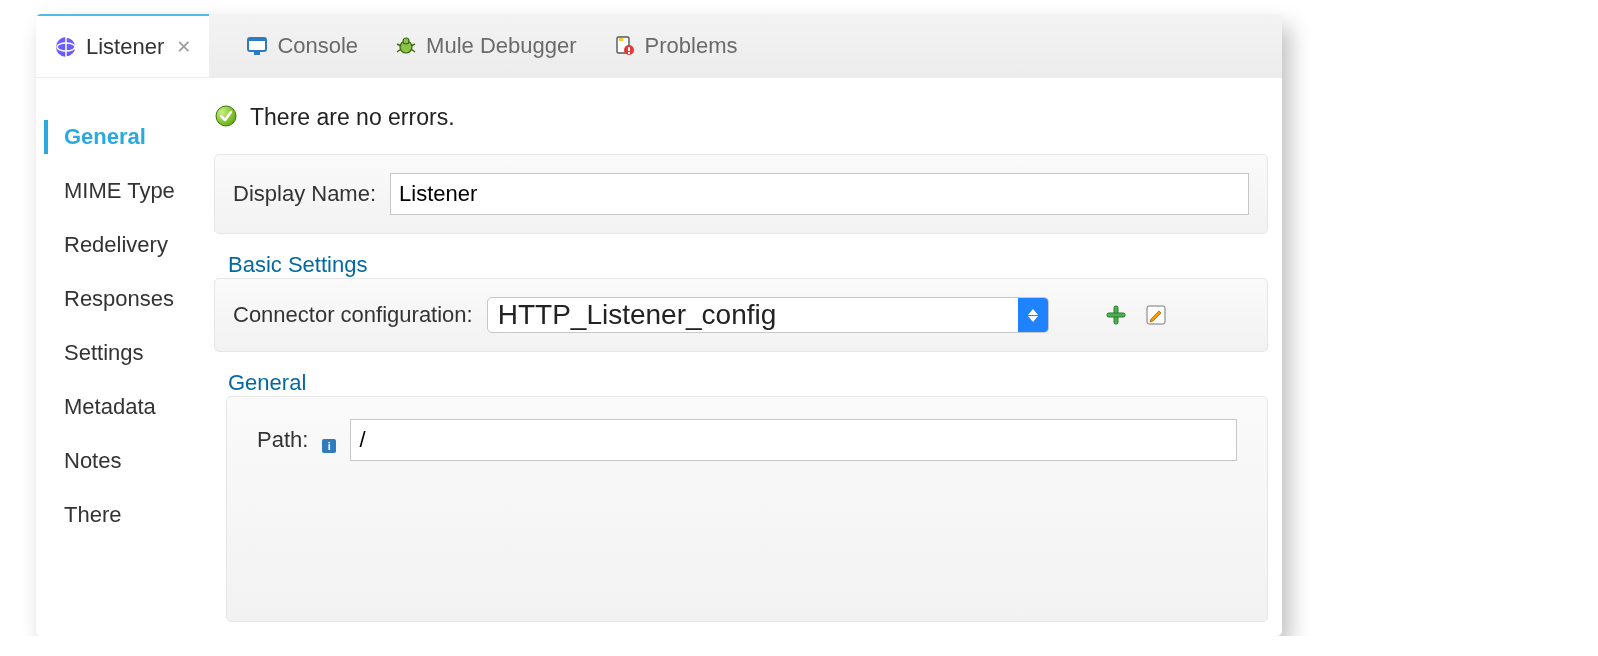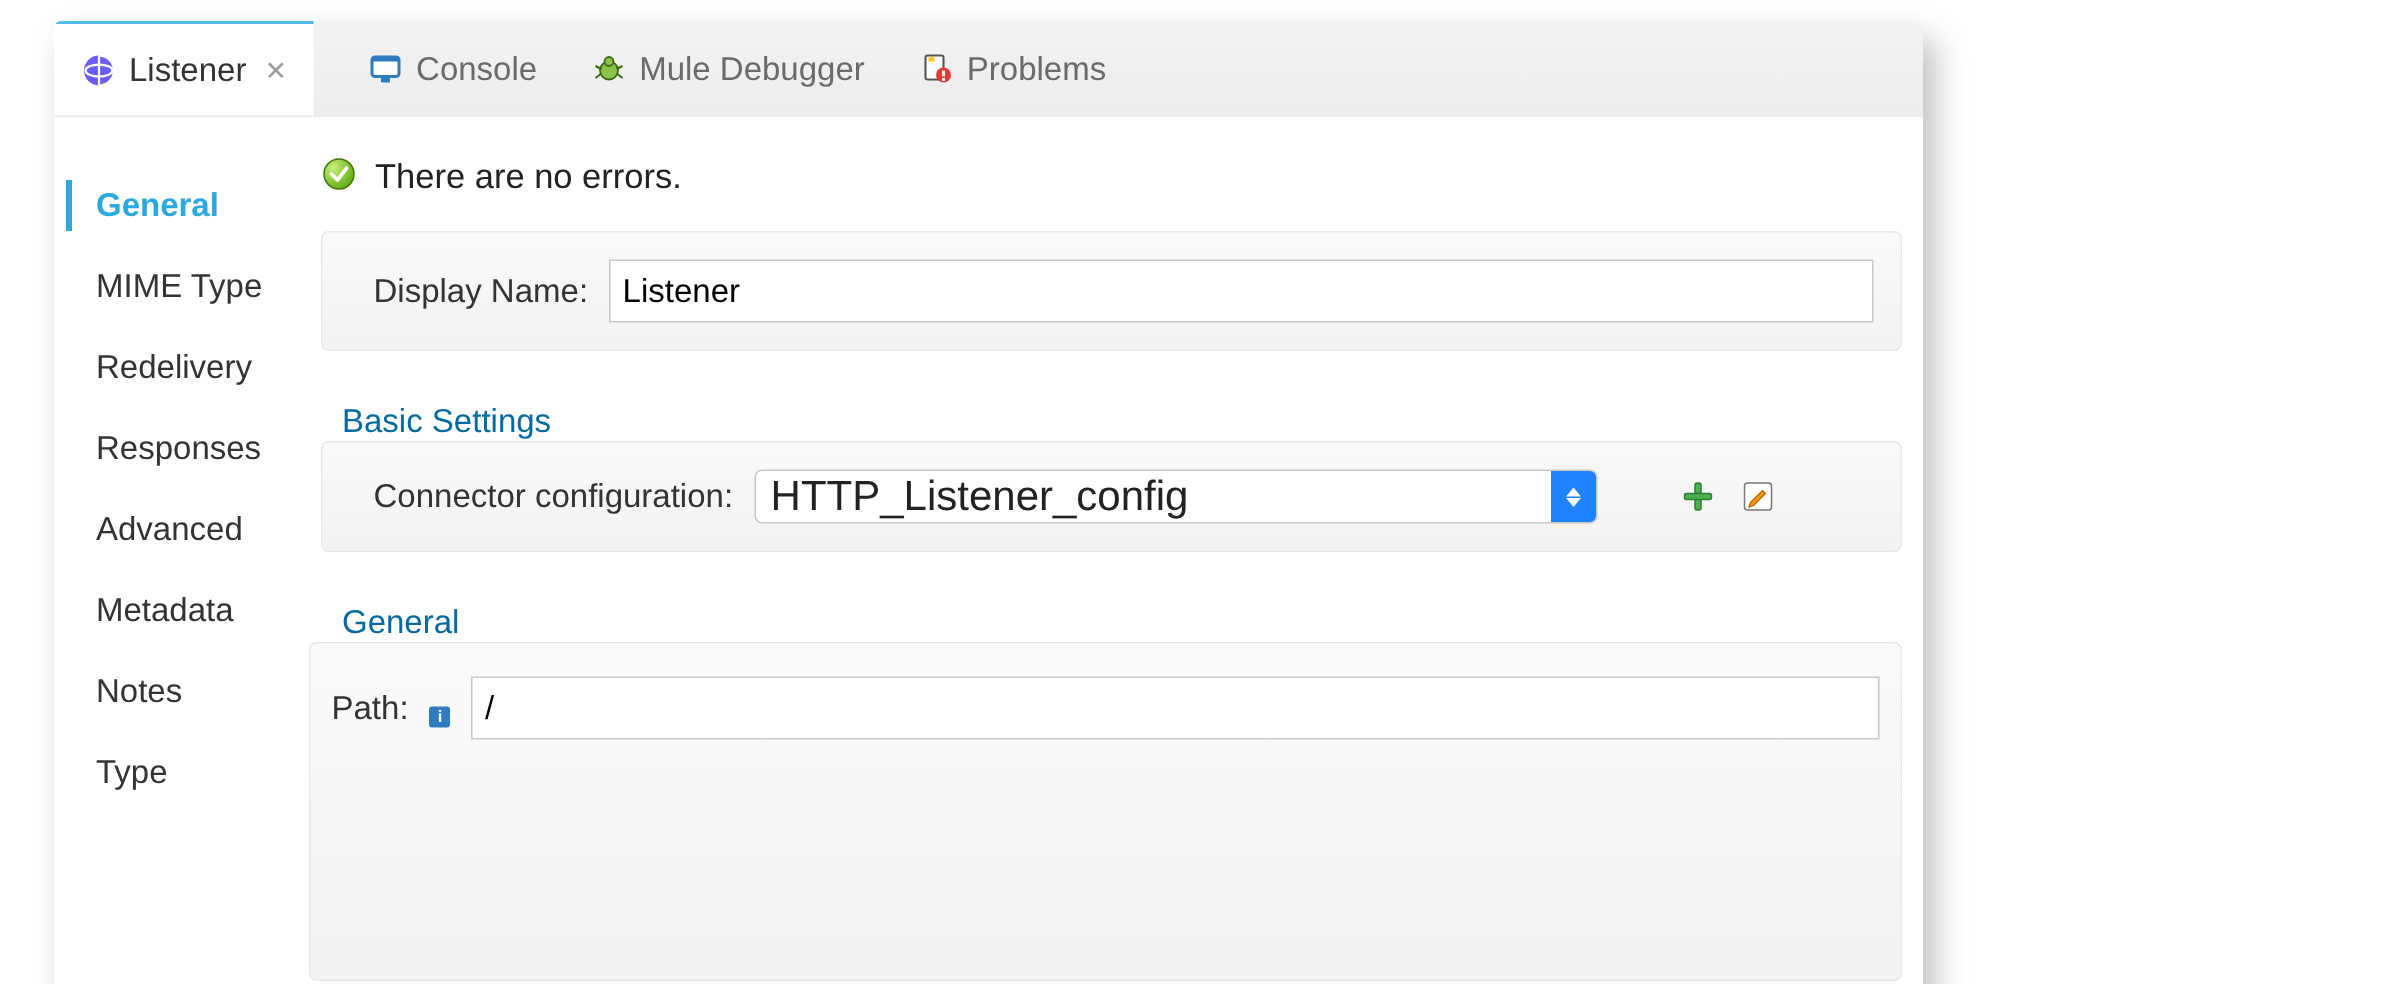--- a/index.html
+++ b/index.html
@@ -66,25 +66,25 @@
   }
 
   .status-row{
     display:flex;align-items:flex-start;gap:12px;
     padding:26px 14px 16px 14px;
     font-size:23px;
     color:#222;
   }
 
   .group-box{
-    margin:4px 14px 34px 14px;
+    margin:4px 14px 18px 14px;
     border:1px solid #e6e6e6;
     background:linear-gradient(#fafafa,#f2f2f2);
     border-radius:5px;
-    padding:18px 18px 18px 34px;
+    padding:18px 18px 18px 18px;
     position:relative;
   }
   .group-legend{
     position:relative;
     margin:18px 0 -4px 28px;
     font-size:22px;
     color:#0369a1;
   }
 
   .form-row{display:flex;align-items:center;gap:14px;}
@@ -115,25 +115,25 @@
     display:flex;flex-direction:column;align-items:center;justify-content:center;
     gap:1px;
   }
   .tri-up,.tri-down{width:0;height:0;border-left:5px solid transparent;border-right:5px solid transparent;}
   .tri-up{border-bottom:6px solid #fff;}
   .tri-down{border-top:6px solid #fff;}
 
   .icon-btn{width:26px;height:26px;display:inline-flex;align-items:center;justify-content:center;}
 
   .general-pane{
-    margin:4px 14px 14px 6px;
+    margin:4px 14px 14px 26px;
     border:1px solid #e6e6e6;
     background:linear-gradient(#fafafa,#f2f2f2);
     border-radius:5px;
-    padding:22px 14px;
+    padding:22px 30px;
     min-height:180px;
   }
   .info-badge{
     display:inline-flex;width:14px;height:14px;background:#2f7bbf;color:#fff;
     font-size:11px;font-weight:bold;align-items:center;justify-content:center;
     border-radius:2px;position:relative;top:6px;
   }
 </style>
 </head>
 <body>
@@ -193,24 +193,24 @@
     </div>
   </div>
 
   <div class="body">
 
     <div class="sidebar">
       <div class="sidebar-item selected"><span>General</span></div>
       <div class="sidebar-item"><span>MIME Type</span></div>
       <div class="sidebar-item"><span>Redelivery</span></div>
       <div class="sidebar-item"><span>Responses</span></div>
-      <div class="sidebar-item"><span>Advanced</span></div>
+      <div class="sidebar-item"><span>Settings</span></div>
       <div class="sidebar-item"><span>Metadata</span></div>
       <div class="sidebar-item"><span>Notes</span></div>
-      <div class="sidebar-item"><span>Type</span></div>
+      <div class="sidebar-item"><span>There</span></div>
     </div>
 
     <div class="main">
 
       <div class="status-row">
         <span>
           <svg width="24" height="24" viewBox="0 0 24 24">
             <defs>
               <radialGradient id="g1" cx="30%" cy="30%" r="80%">
                 <stop offset="0%" stop-color="#c7f07a"></stop>

